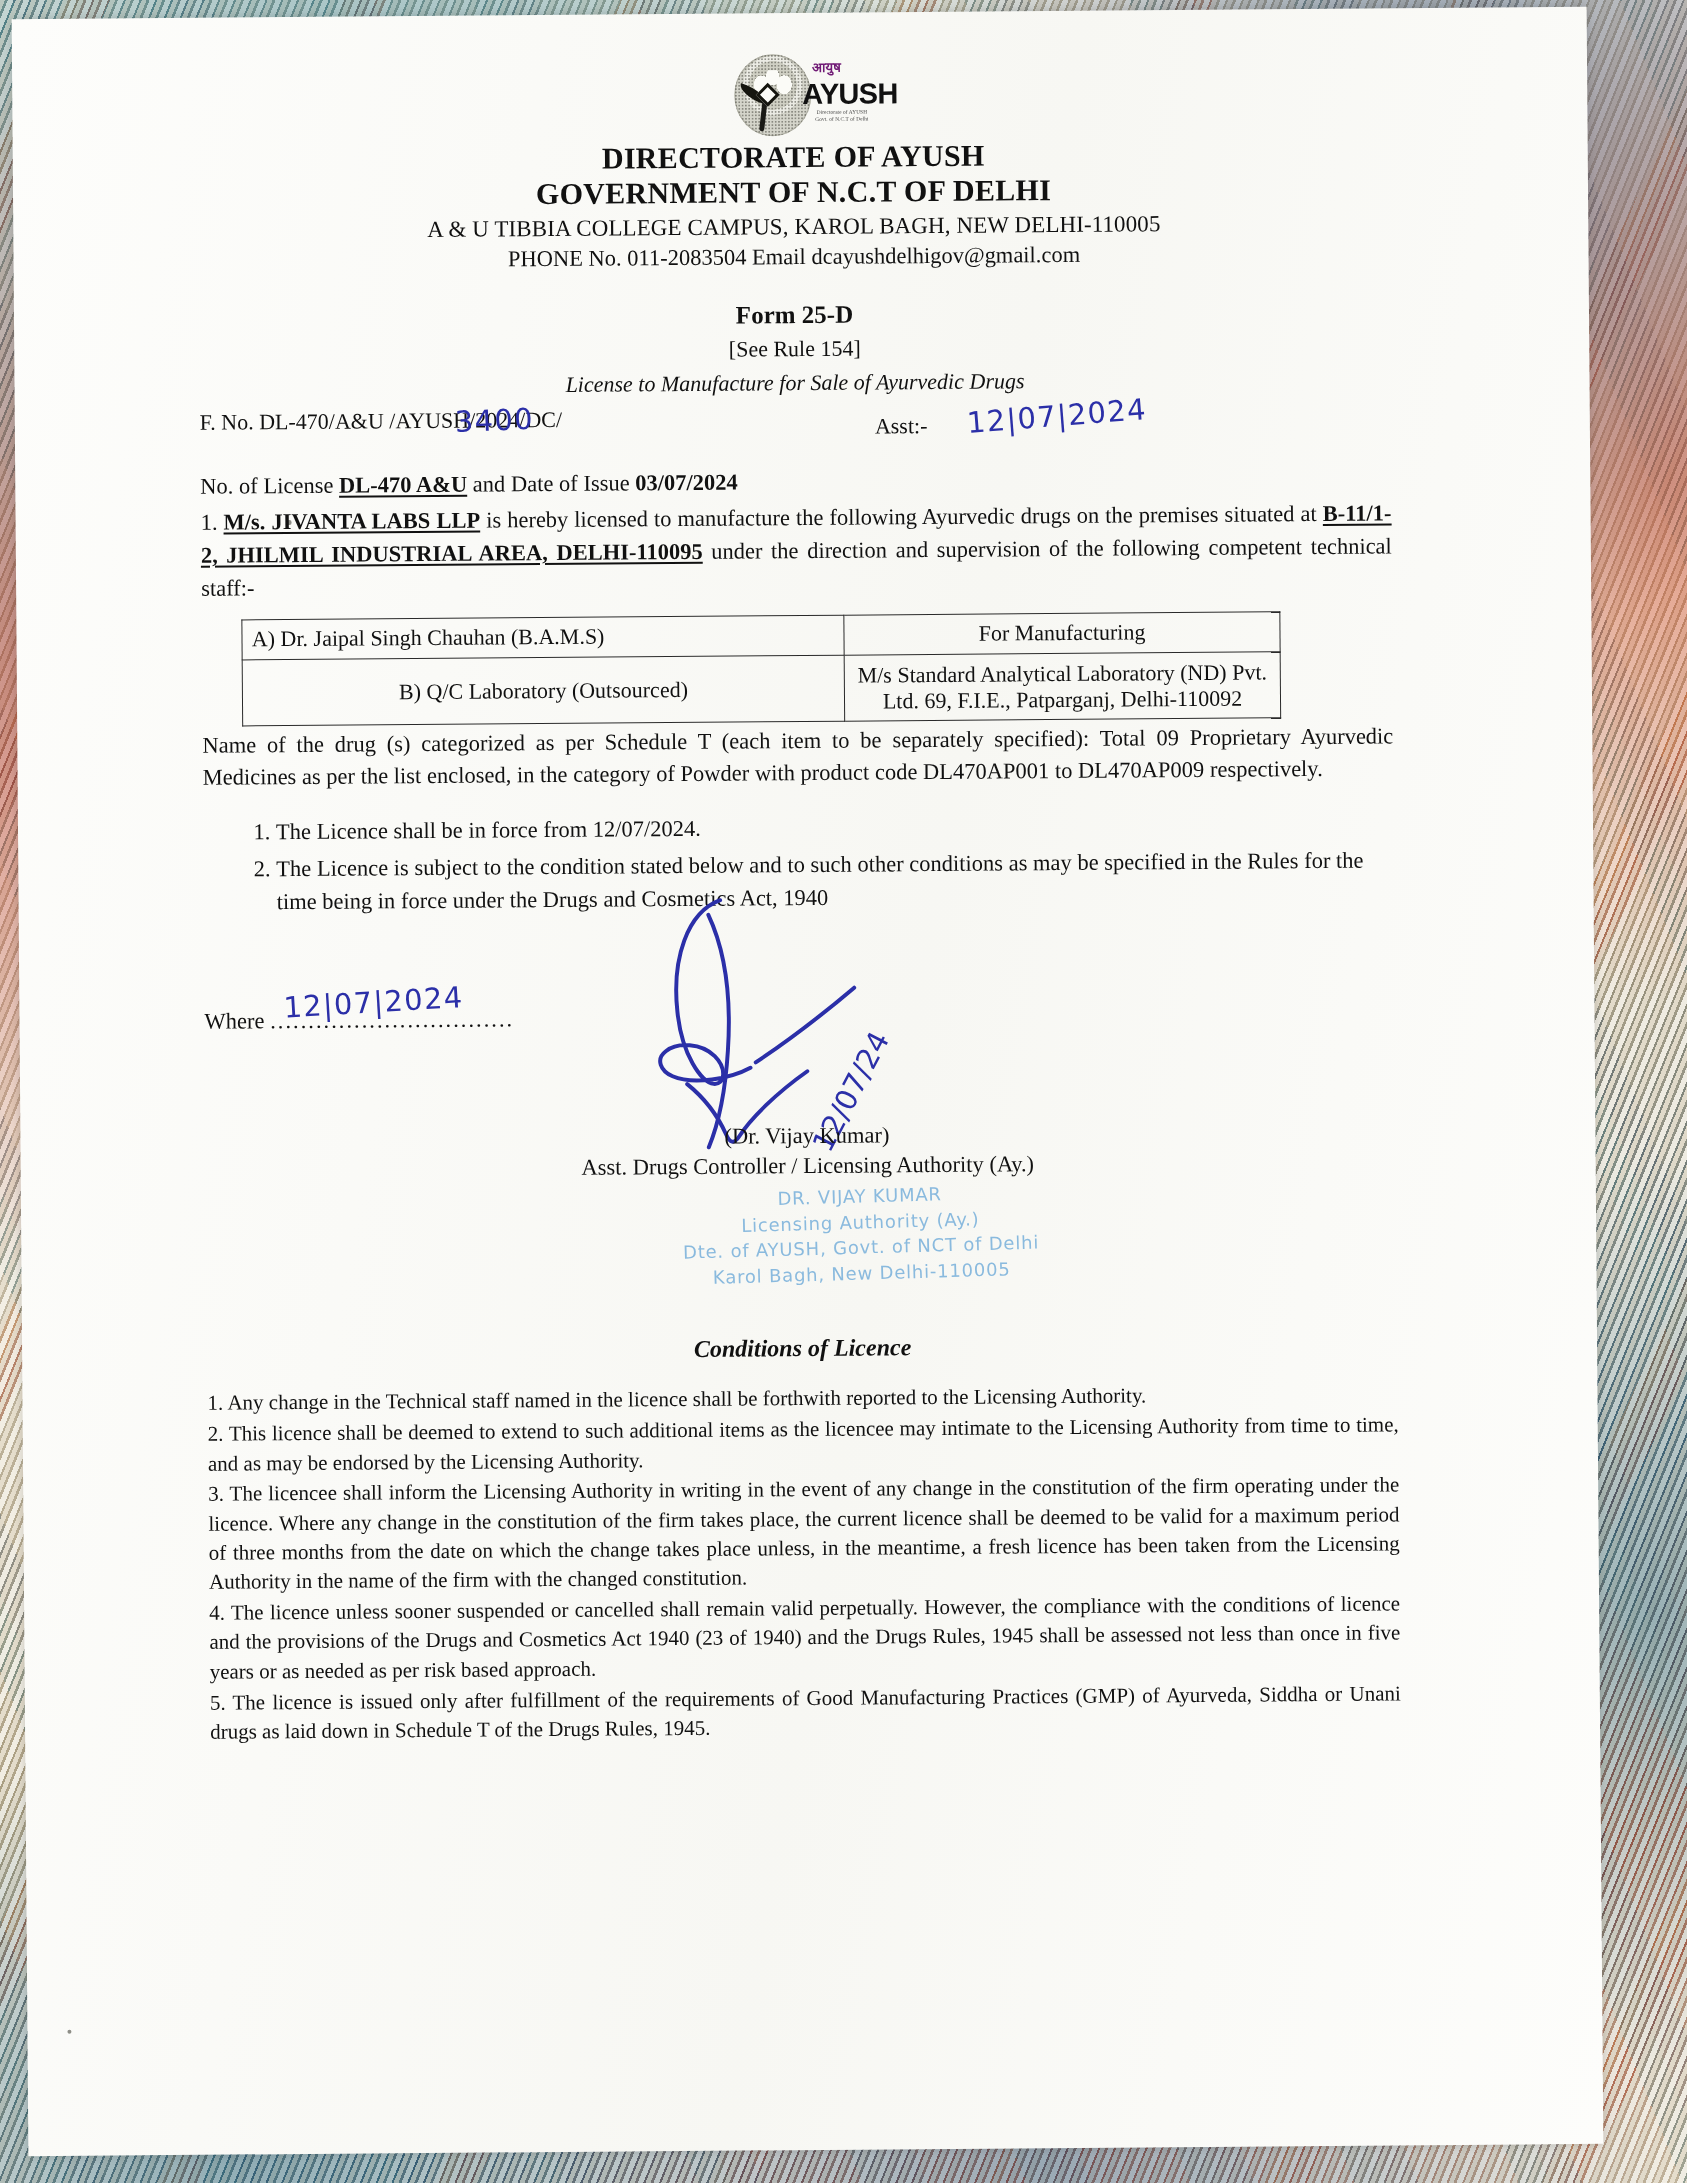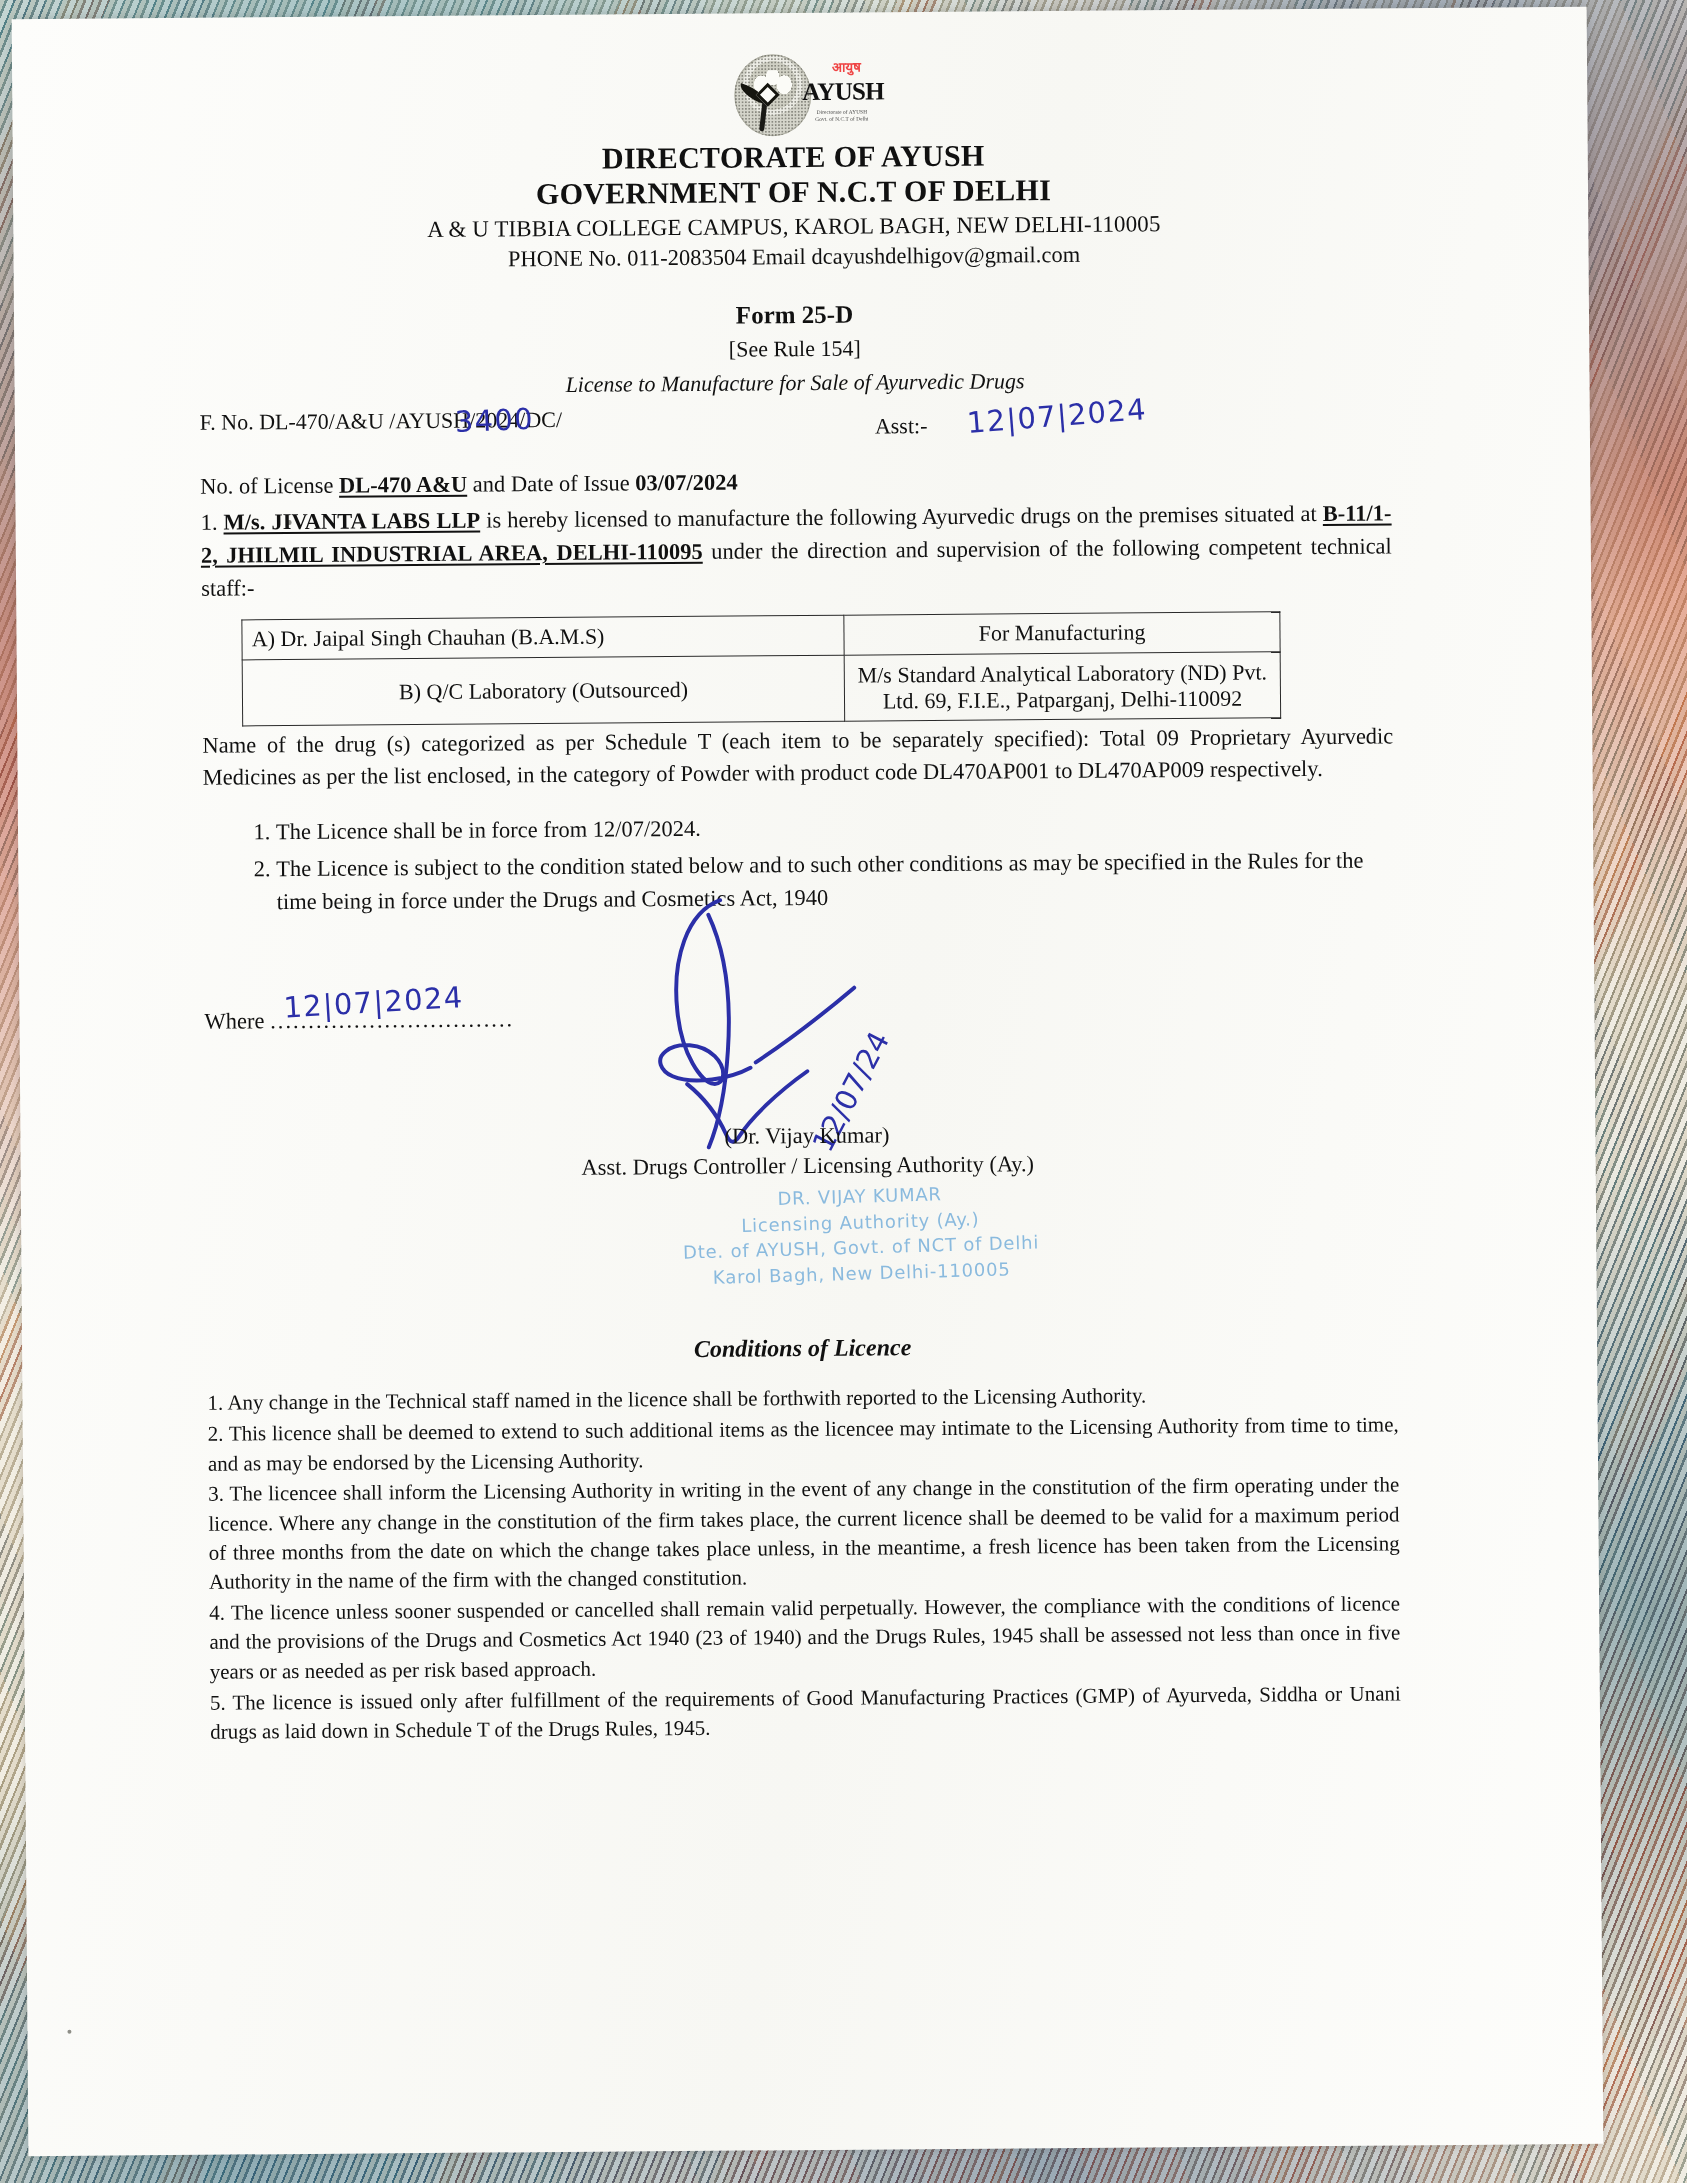--- a/index.html
+++ b/index.html
@@ -119,29 +119,29 @@
   }
   .logo-diamond {
     position:absolute; left:36px; top:33px;
     width: 17px; height: 17px;
     background: #fbfbf7;
     border: 3.3px solid #15150f;
     transform: rotate(45deg);
   }
   .logo-ayush {
     position: absolute; left: 79px; top: 25px;
-    font-family: Liberation Serif, serif;
+    font-family: Liberation Sans, sans-serif;
     font-weight: 700;
-    font-size: 25px;
+    font-size: 29px;
     letter-spacing: -0.7px;
     color: #111;
   }
   .logo-hindi {
     position: absolute; left: 89px; top: 5.3px;
-    font-size: 13.2px; font-weight:700; color:#ef4444;margin-left:20px;
+    font-size: 13.2px; font-weight:700; color:#701a75;
   }
   .logo-sub {
     position:absolute; left: 82px; top: 56px;
     font-size: 5.3px; color:#3a3a3a; line-height:1.25; letter-spacing:0.1px;
     width: 73px;
   }
   .logo-sub span { display:block; }
 
   
   .org1, .org2 {

